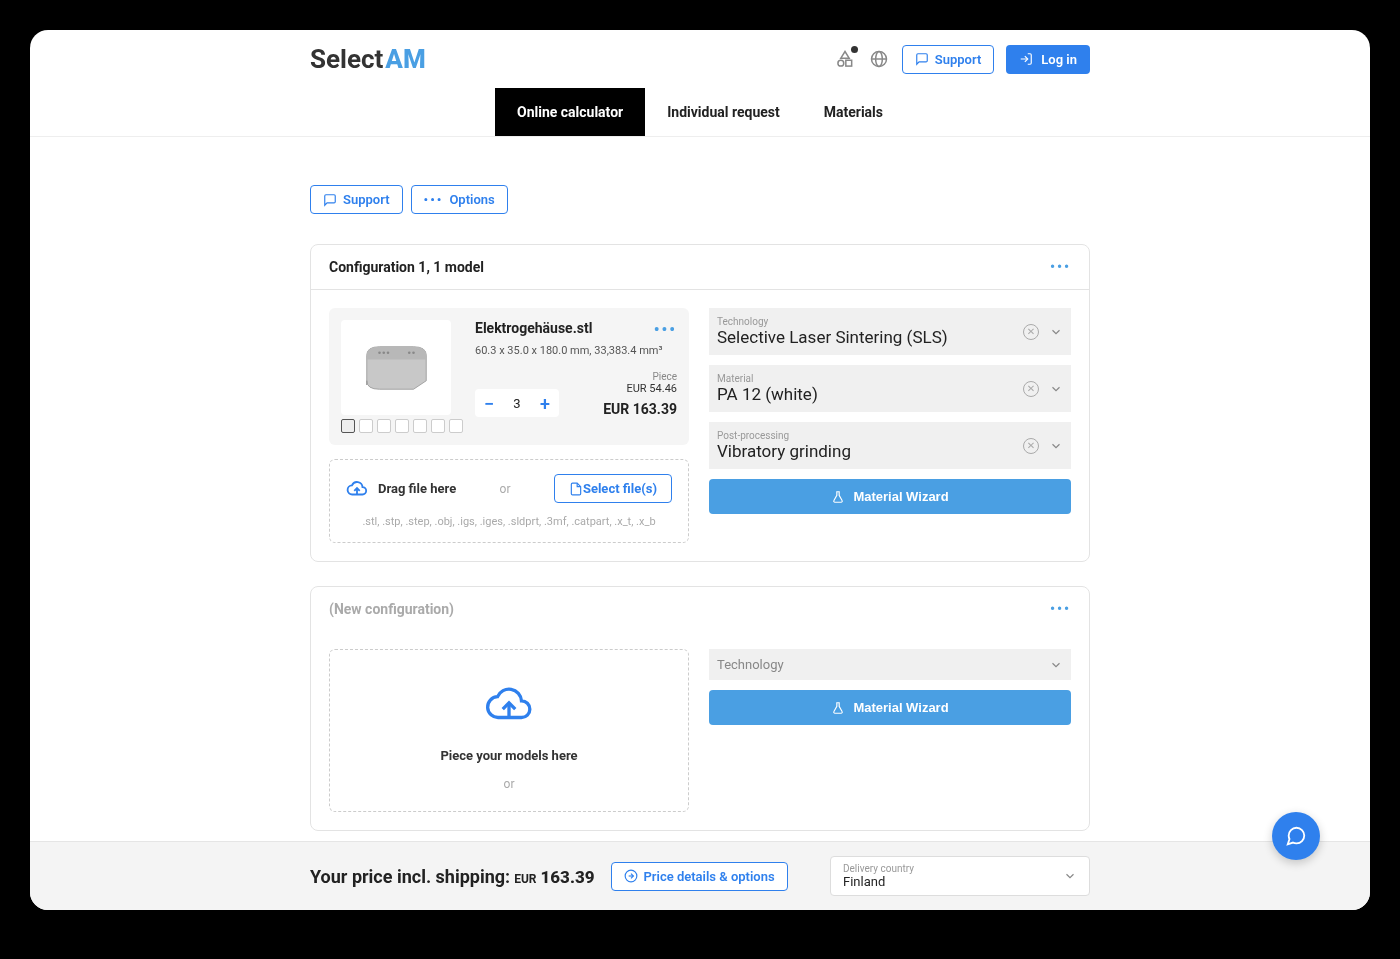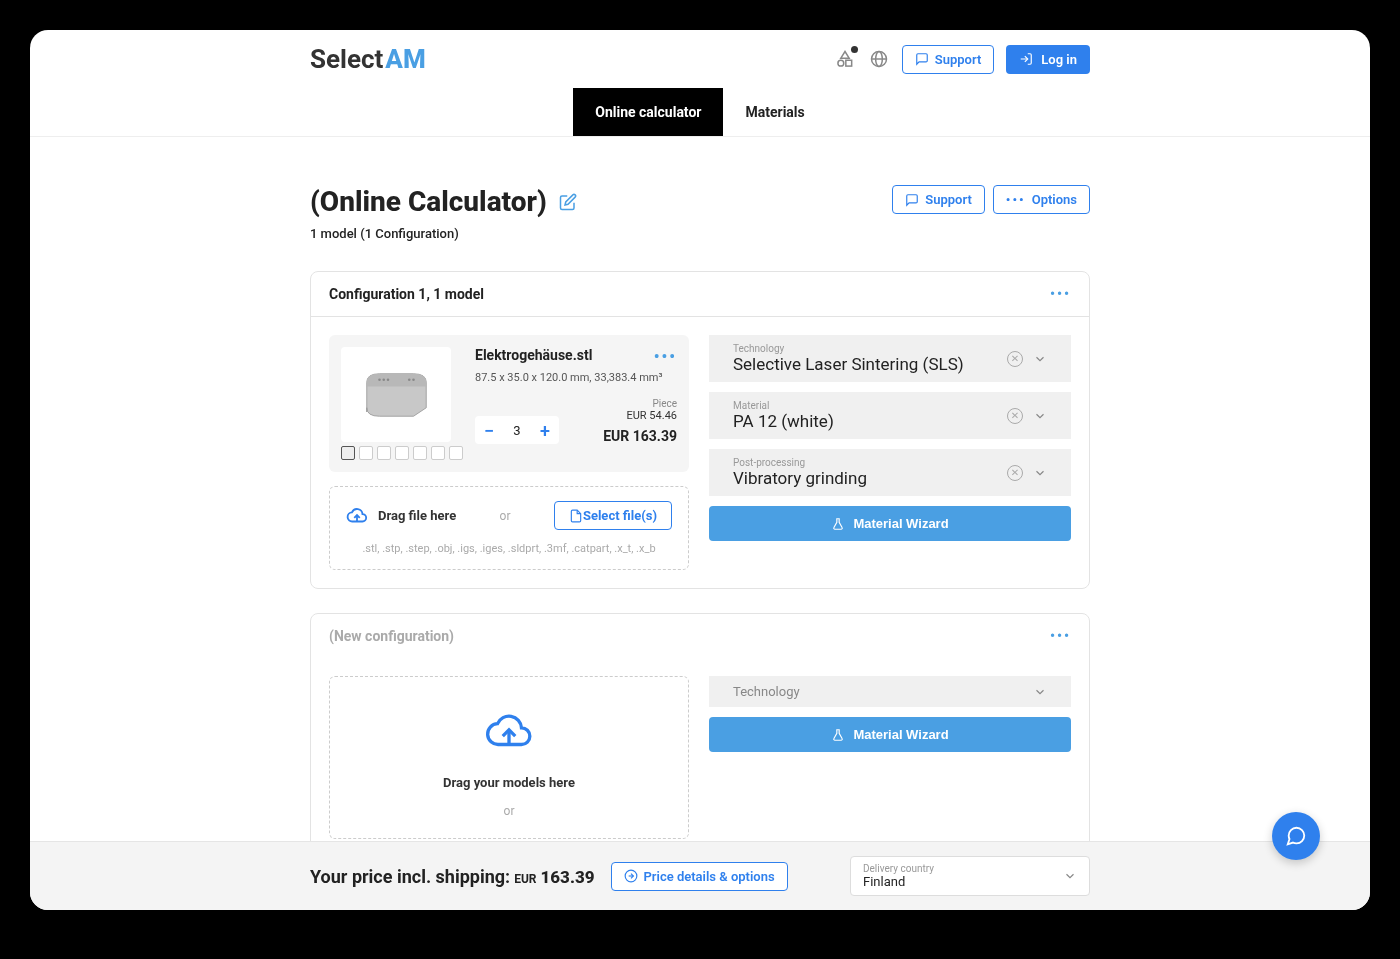--- a/index.html
+++ b/index.html
@@ -232,21 +232,21 @@
     border-radius: 4px;
     font-size: 13px;
     font-weight: 700;
     cursor: pointer;
     display: inline-flex; align-items: center; 
   }
   .file-types { font-size: 11px; color: #aaa; text-align: center; margin-top: 12px; }
   .select-field {
     background: #f0f0f0;
     border-radius: 0;
-    padding: 8px 24px;
+    padding: 8px 8px;
     margin-bottom: 10px;
     display: flex;
     justify-content: space-between;
     align-items: center;
     cursor: pointer;
   }
   .select-field.filled .lbl { font-size: 10px; color: #999; }
   .select-field.filled .val { font-size: 17px; color: #222; }
   .select-field.empty .val { font-size: 13px; color: #888; }
   .select-right { display: flex; align-items: center; gap: 10px; }
@@ -293,21 +293,21 @@
   }
   .footer-left { display: flex; align-items: center; gap: 16px; }
   .price-label { font-size: 18px; font-weight: 700; color: #222; }
   .price-cur { font-size: 12px; font-weight: 700; color: #222; }
   .price-amt { font-size: 17px; font-weight: 800; color: #222; }
   .delivery-select {
     background: #fff;
     border: 1px solid #ddd;
     border-radius: 4px;
     padding: 6px 12px;
-    width: 240px;
+    width: 260px;
     display: flex;
     justify-content: space-between;
     align-items: center;
     cursor: pointer;
   }
   .delivery-select .dl { display: flex; flex-direction: column; }
   .delivery-select .dlbl { font-size: 10px; color: #999; }
   .delivery-select .dval { font-size: 13px; color: #222; }
   .chat-bubble {
     position: absolute;
@@ -360,40 +360,29 @@
             <path d="M15 3h4a2 2 0 0 1 2 2v14a2 2 0 0 1-2 2h-4"></path>
               <polyline points="10 17 15 12 10 7"></polyline>
               <line x1="15" y1="12" x2="3" y2="12"></line>
           </svg>
           <span>Log in</span>
         </div>
       </div>
     </div>
     <div class="nav-tabs">
       <div class="nav-tab active">Online calculator</div>
+      <div class="nav-tab">Individual request</div>
       <div class="nav-tab">Materials</div>
     </div>
   </div>
 
   <div class="scroll-area">
     <div class="container">
 
       <div class="page-header">
-        <div>
-          <div class="page-title-row">
-            <h1 class="page-title">(Online Calculator)</h1>
-            <span class="edit-icon">
-              <svg width="18" height="18" viewBox="0 0 24 24" fill="none" stroke="currentColor" stroke-width="2">
-                <path d="M11 4H4a2 2 0 0 0-2 2v14a2 2 0 0 0 2 2h14a2 2 0 0 0 2-2v-7"></path>
-                  <path d="M18.5 2.5a2.1 2.1 0 0 1 3 3L12 15l-4 1 1-4 9.5-9.5z"></path>
-              </svg>
-            </span>
-          </div>
-          <div class="subtitle">1 model (1 Configuration)</div>
-        </div>
         <div class="page-header-right">
           <div class="btn btn-outline-blue">
             <svg width="14" height="14" viewBox="0 0 24 24" fill="none" stroke="currentColor" stroke-width="2">
               <path d="M21 15a2 2 0 0 1-2 2H7l-4 4V5a2 2 0 0 1 2-2h14a2 2 0 0 1 2 2z"></path>
             </svg>
             <span>Support</span>
           </div>
           <div class="btn btn-outline-blue">
             <span style="letter-spacing:2px;">•••</span>
             <span>Options</span>
@@ -427,21 +416,21 @@
                   <div class="thumb-mini"></div>
                   <div class="thumb-mini"></div>
                   <div class="thumb-mini"></div>
                   <div class="thumb-mini"></div>
                   <div class="thumb-mini"></div>
                   <div class="thumb-mini"></div>
                 </div>
               </div>
               <div class="model-info">
                 <div class="model-name">Elektrogehäuse.stl</div>
-                <div class="model-dims">87.5 x 35.0 x 120.0 mm, 33,383.4 mm³</div>
+                <div class="model-dims">60.3 x 35.0 x 180.0 mm, 33,383.4 mm³</div>
                 <div class="qty-row">
                   <div class="qty-stepper">
                     <div class="qty-btn">−</div>
                     <div class="qty-val">3</div>
                     <div class="qty-btn">+</div>
                   </div>
                   <div class="price-block">
                     <div class="piece-label">Piece</div>
                     <div class="piece-price">EUR 54.46</div>
                     <div class="total-price">EUR 163.39</div>
@@ -528,21 +517,21 @@
         <div class="card-body">
           <div class="left-col">
             <div class="big-upload">
               <div class="cloud">
                 <svg width="70" height="50" viewBox="0 0 24 24" fill="none" stroke="currentColor" stroke-width="1.6">
                   <path d="M18 10a6 6 0 0 0-11.5-2A5 5 0 0 0 7 18h11a4 4 0 0 0 0-8z"></path>
                     <polyline points="9 14 12 11 15 14"></polyline>
                     <line x1="12" y1="11" x2="12" y2="18"></line>
                 </svg>
               </div>
-              <div class="msg">Drag your models here</div>
+              <div class="msg">Piece your models here</div>
               <div class="or-text">or</div>
             </div>
           </div>
           <div class="right-col">
             <div class="select-field empty">
               <div>
                   <div class="val">Technology</div>
                 </div>
               <svg class="chev" width="14" height="14" viewBox="0 0 24 24" fill="none" stroke="currentColor" stroke-width="2">
                   <polyline points="6 9 12 15 18 9"></polyline>

